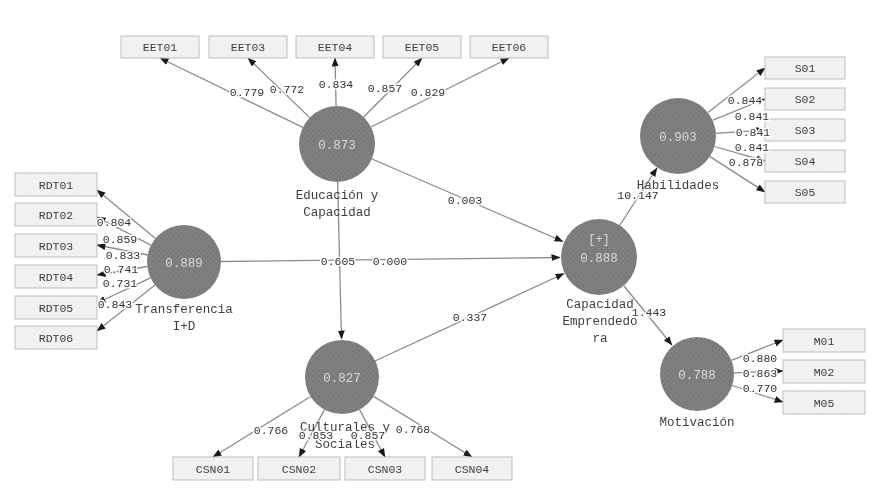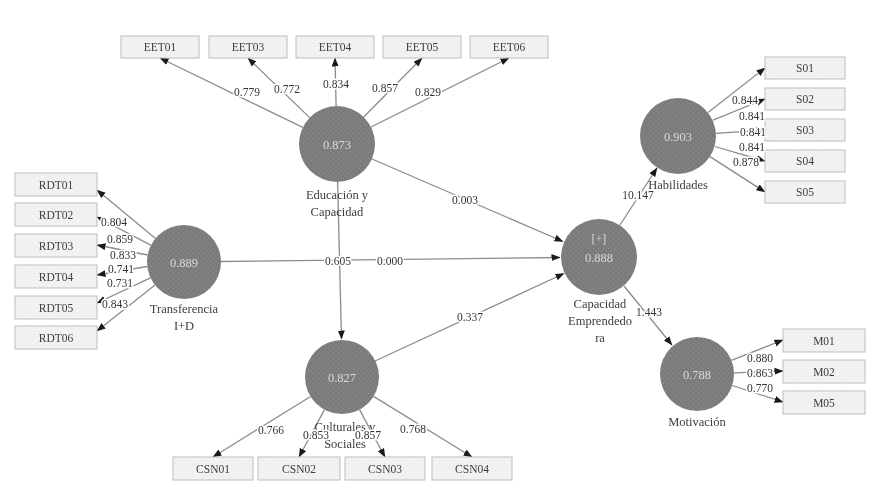--- a/index.html
+++ b/index.html
@@ -5,21 +5,21 @@
   html, body {
     margin: 0;
     padding: 0;
     background: #ffffff;
   }
   #stage {
     position: relative;
     width: 884px;
     height: 491px;
     background: #ffffff;
-    font-family: Liberation Serif, serif;
+    font-family: Liberation Mono, monospace;
     overflow: hidden;
   }
   svg { display: block; }
   .edge {
     stroke: #8c8c8c;
     stroke-width: 1.3;
     fill: none;
   }
   .box {
     fill: url(#boxpat);

